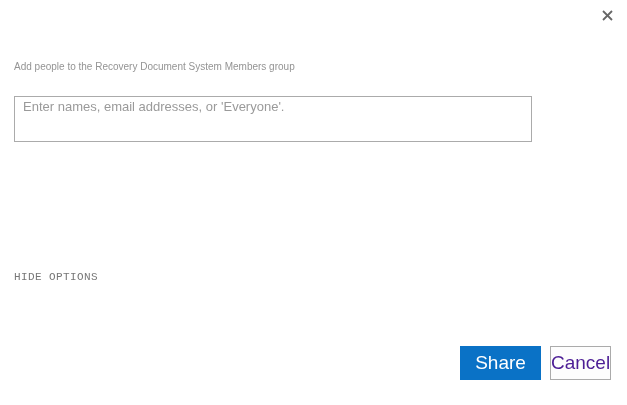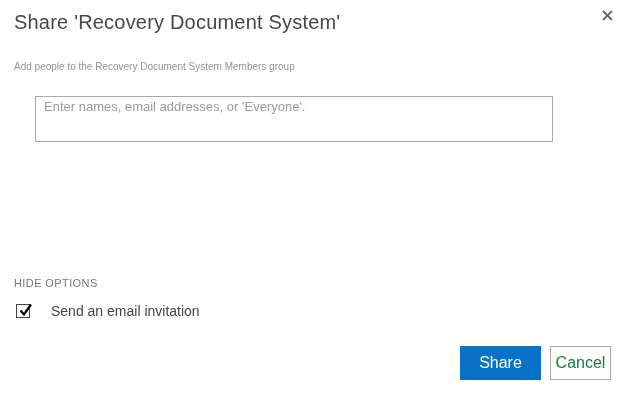--- a/index.html
+++ b/index.html
@@ -44,34 +44,33 @@
     width: 518px;
     border: 1px solid #ababab;
     background: #ffffff;
     font-family: "Liberation Sans", "DejaVu Sans", sans-serif;
     font-size: 13px;
     color: #444444;
     padding: 2px 8px;
     resize: none;
     outline: none;
     display: block;
-    margin-left: 21px;
   }
   .field::placeholder { color: #9a9a9a; opacity: 1; }
   #people-field  { top: 96px;  height: 46px; }
   #message-field { top: 153px; height: 110px; }
   .options-toggle {
     position: absolute;
-    left: 14px; top: 277px;
+    left: 14px; top: 271px;
     font-size: 11px;
     color: #777777;
     letter-spacing: 0.4px;
     cursor: pointer;
     background: none; border: none;
-    font-family: Liberation Sans, sans-serif;
+    font-family: Liberation Mono, monospace;
   }
   .checkbox-row {
     position: absolute;
     left: 16px; top: 303px;
     display: flex;
     align-items: center;
     cursor: pointer;
   }
   .checkbox-box {
     width: 14px; height: 14px;
@@ -87,69 +86,58 @@
   .checkbox-label {
     margin-left: 21px;
     font-size: 14px;
     color: #444444;
   }
   .btn {
     position: absolute;
     top: 346px;
     height: 34px;
     font-family: "Liberation Sans", "DejaVu Sans", sans-serif;
-    font-size: 16px;
+    font-size: 19px;
     text-align: center;
     border-radius: 0;
     cursor: pointer;
   }
   .btn-primary {
     left: 460px; width: 81px;
     background: #0a72c6;
     border: 1px solid #0a72c6;
     color: #ffffff;
   }
   .btn-secondary {
     left: 550px; width: 61px;
     background: #fdfdfd;
     border: 1px solid #ababab;
-    color: #15803d;
+    color: #4c1d95;
   }
 </style>
 </head>
 <body>
 
 <div class="dialog">
 
-  <h1 class="dialog-title">Share 'Recovery Document System'</h1>
 
   <button class="close-btn" aria-label="Close">
     <span style="display:flex;">
       <svg width="11" height="11" viewBox="0 0 11 11">
         <line x1="1" y1="1" x2="10" y2="10" stroke="#666666" stroke-width="1.8"></line>
         <line x1="10" y1="1" x2="1" y2="10" stroke="#666666" stroke-width="1.8"></line>
       </svg>
     </span>
   </button>
 
   <div class="subtitle">Add people to the Recovery Document System Members group</div>
 
   <textarea id="people-field" class="field" placeholder="Enter names, email addresses, or 'Everyone'." style=""></textarea>
 
 
   <button class="options-toggle">HIDE OPTIONS</button>
 
-  <div class="checkbox-row">
-    <span class="checkbox-box">
-      <span>
-        <svg width="15" height="15" viewBox="0 0 15 15">
-          <path d="M2.5 7.5 L6 11.5 L13 1.5" fill="none" stroke="#000000" stroke-width="2.2"></path>
-        </svg>
-      </span>
-    </span>
-    <span class="checkbox-label">Send an email invitation</span>
-  </div>
 
   <button class="btn btn-primary">Share</button>
 
   <button class="btn btn-secondary">Cancel</button>
 
 </div>
 
 </body></html>

